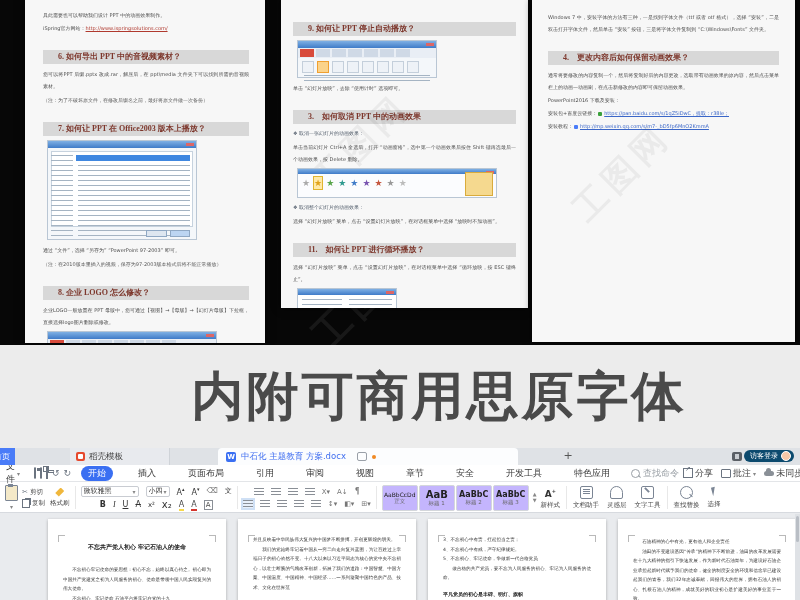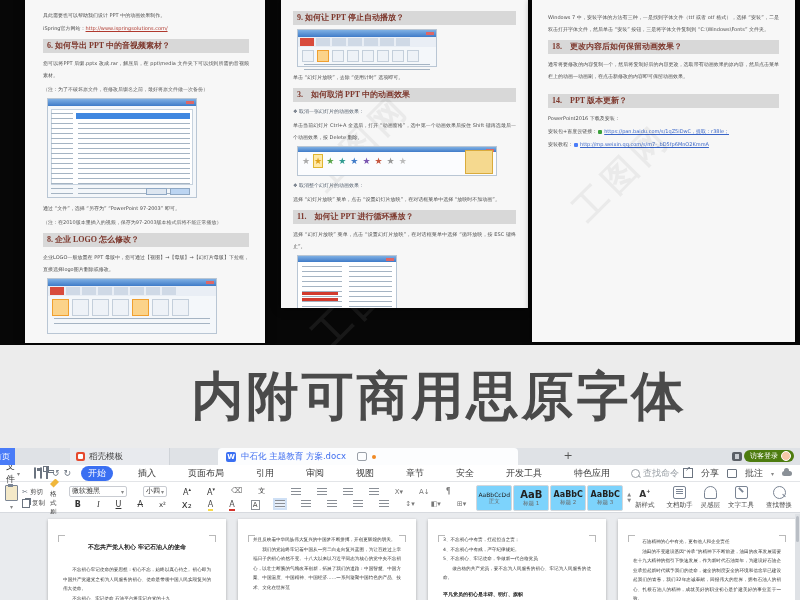--- a/index.html
+++ b/index.html
@@ -13,21 +13,21 @@
   .wm.dark{color:rgba(0,0,0,.05);font-size:34px;}
 
   .tpage{position:absolute;background:#f7f7f7;box-shadow:0 0 8px rgba(0,0,0,.65);box-sizing:border-box;overflow:hidden;}
   .tpage.pg-left{left:25px;top:0;width:240px;height:343px;padding:8px 16px 0 18px;}
   .tpage.pg-mid{left:281px;top:0;width:247px;height:308px;padding:6px 12px 0 12px;}
   .tpage.pg-right{left:532px;top:0;width:263px;height:342px;padding:10px 16px 0 16px;}
 
   .tp-body{font-size:5px;line-height:12px;color:#4e4e4e;margin:1px 0;text-align:justify;}
   .tp-note{font-size:5px;line-height:12px;color:#5a5a5a;margin:2px 0;}
   .tp-h{font-family:"Liberation Serif",serif;font-weight:bold;font-size:8px;line-height:10px;
-        color:#7d372c;background:#d8d8d8;padding:2px 4px;margin:5px 0 4px;}
+        color:#7d372c;background:#d8d8d8;padding:2px 15px;margin:16px 0 4px;}
   .tp-bullet{font-size:5px;line-height:11px;color:#55606e;margin:2px 0;}
   .redlink{color:#b0392e;text-decoration:underline;}
   .bluelink{color:#3a66c8;text-decoration:underline;}
   .ldot{display:inline-block;width:4px;height:4px;border-radius:1px;margin:0 2px -1px 1px;}
   .ldot.green{background:#3aa03a;} .ldot.blue{background:#4a7cf8;}
 
   
   .mock{position:relative;border:1px solid #b9c6d4;background:#f4f7fa;margin:3px 0 4px 4px;box-sizing:border-box;}
   .mock .tbar{height:7px;background:linear-gradient(#7fb0e4,#3f7bc8);position:relative;}
   .mock .tbar::after{content:"";position:absolute;right:2px;top:2px;width:8px;height:3px;background:#d66;}
@@ -78,21 +78,21 @@
   .tab-doc{position:absolute;left:218px;top:0;width:300px;height:17px;background:#fcfdfe;border-radius:4px 4px 0 0;
     display:flex;align-items:center;gap:5px;padding:0 8px;box-sizing:border-box;}
   .wic{width:10px;height:10px;border-radius:2px;background:#3a6ff2;color:#fff;font-size:7px;font-weight:bold;
     text-align:center;line-height:10px;}
   .tab-doc .ttl{font-size:8.5px;color:#3f6ef0;white-space:nowrap;}
   .chat-ic{width:8px;height:7px;border:1px solid #9aa0a8;border-radius:2px;margin-left:6px;}
   .dot-orange{width:4px;height:4px;border-radius:50%;background:#f08a24;}
   .tab-new{position:absolute;left:560px;top:0;width:16px;height:17px;color:#555;font-size:11px;line-height:16px;text-align:center;}
   .badge-dark{position:absolute;right:58px;top:4px;width:10px;height:9px;background:#5a5f66;border-radius:2px;}
   .badge-dark::after{content:"";position:absolute;left:3px;top:2px;width:4px;height:5px;background:#c9cdd2;}
-  .login-pill{position:absolute;right:6px;top:2px;height:12px;background:#4d7c0f;border-radius:7px;color:#fff;
+  .login-pill{position:absolute;right:6px;top:2px;height:12px;background:#0c4a6e;border-radius:7px;color:#fff;
     font-size:7px;line-height:12px;padding:0 3px 0 6px;display:flex;align-items:center;gap:3px;}
   .login-pill .ava{width:8px;height:8px;border-radius:50%;background:#f7c8a8;border:1px solid #fff;}
 
   
   .menubar{height:17px;background:#fff;border-bottom:1px solid #e3e5e8;display:flex;align-items:center;
     font-size:9px;color:#3a3a3a;padding:0 6px;box-sizing:border-box;gap:4px;}
   .mb-file{display:flex;align-items:center;gap:2px;}
   .caret{font-size:6px;color:#888;}
   .vsep{width:1px;height:10px;background:#e2e2e2;margin:0 3px;}
   .qico{width:10px;height:10px;position:relative;display:inline-block;}
@@ -104,54 +104,54 @@
   .qico.preview::after{content:"";position:absolute;left:1px;top:2px;width:6px;height:4px;
     background:repeating-linear-gradient(to bottom,#6b7480 0 1px,transparent 1px 2px);}
   .arrowtxt{font-size:9px;color:#6b7480;}
   .rtabs{display:flex;align-items:center;gap:18px;margin-left:6px;}
   .rtab{padding:1px 7px;white-space:nowrap;color:#3a3a3a;}
   .rtab:first-of-type{background:#3a6ff2;color:#fff;border-radius:9px;}
   .search-cmd{display:flex;align-items:center;gap:3px;color:#9aa0a6;margin-left:10px;white-space:nowrap;}
   .mag{width:7px;height:7px;border:1px solid #9aa0a6;border-radius:50%;position:relative;display:inline-block;}
   .mag::after{content:"";position:absolute;left:6px;top:6px;width:3px;height:1px;background:#9aa0a6;transform:rotate(45deg);}
   .mb-right{margin-left:auto;display:flex;align-items:center;gap:8px;color:#444;white-space:nowrap;}
-  .mb-right .itm{display:flex;align-items:center;gap:8px;}
+  .mb-right .itm{display:flex;align-items:center;gap:2px;}
   .shr-ic{width:8px;height:8px;border:1px solid #6b7480;position:relative;}
   .shr-ic::after{content:"↗";position:absolute;left:1px;top:-4px;font-size:7px;color:#6b7480;}
   .cmt-ic{width:8px;height:7px;border:1px solid #6b7480;border-radius:1px;}
   .cloud-ic{width:10px;height:5px;background:#8a9097;border-radius:4px;position:relative;}
   .cloud-ic::before{content:"";position:absolute;left:2px;top:-3px;width:5px;height:5px;border-radius:50%;background:#8a9097;}
 
   
   .toolbar{height:31px;background:#fff;border-bottom:1px solid #d7dadf;display:flex;align-items:stretch;
     font-size:6.5px;color:#4a4a4a;padding:1px 4px 0 2px;box-sizing:border-box;}
   .tgrp{display:flex;align-items:center;padding:0 3px;}
   .tsep{width:1px;background:#e8e8e8;margin:3px 2px;}
   .stackcol{display:flex;flex-direction:column;justify-content:center;gap:2px;}
   .paste-ic{width:11px;height:14px;border:1px solid #7b8594;border-radius:1px;position:relative;background:#f4e9c8;}
   .paste-ic::after{content:"";position:absolute;left:2px;top:-2px;width:5px;height:3px;background:#7b8594;}
   .minilbl{display:flex;align-items:center;gap:2px;white-space:nowrap;}
   .scis{color:#6b7480;font-size:7px;}
   .copy-ic{width:6px;height:7px;border:1px solid #6b7480;box-shadow:2px -2px 0 -1px #6b7480;display:inline-block;}
   .brush-ic{width:9px;height:9px;background:#f0b73c;clip-path:polygon(0 60%,60% 0,100% 40%,40% 100%);}
   .two-rows{display:flex;flex-direction:column;justify-content:center;gap:2px;}
-  .rowline{display:flex;align-items:center;gap:16px;}
+  .rowline{display:flex;align-items:center;gap:7px;}
   .combo{border:1px solid #c9ccd2;border-radius:2px;background:#fff;display:flex;align-items:center;
     justify-content:space-between;padding:0 2px;height:11px;box-sizing:border-box;color:#333;}
   .combo .cv{font-size:7px;white-space:nowrap;overflow:hidden;}
   .fmt{font-size:8px;color:#333;line-height:10px;}
   .fmt.b{font-weight:bold;} .fmt.i{font-style:italic;font-family:"Liberation Serif",serif;}
   .fmt.u{text-decoration:underline;}
   .ubar{display:inline-block;font-size:8px;line-height:9px;border-bottom:2px solid #f7d84b;}
   .ubar.red{border-bottom-color:#d4342c;}
   .boxa{display:inline-block;font-size:7px;border:1px solid #8a8f96;line-height:8px;padding:0 1px;}
   .tbico{width:10px;height:8px;background:repeating-linear-gradient(to bottom,#8a8f96 0 1px,transparent 1px 3px);display:inline-block;}
   .tbico.sel{outline:2px solid #cfe0f5;background-color:#e8f0fb;}
   .stylebox{width:34px;height:24px;border:1px solid #d4d7db;border-radius:2px;display:flex;flex-direction:column;
-    align-items:center;justify-content:center;background:#7dd3fc;margin-right:1px;}
+    align-items:center;justify-content:center;background:#c4b5fd;margin-right:1px;}
   .stylebox .smp{font-size:6px;color:#222;white-space:nowrap;}
   .stylebox:nth-of-type(2) .smp{font-size:10px;font-weight:bold;}
   .stylebox:nth-of-type(3) .smp,.stylebox:nth-of-type(4) .smp{font-size:8px;font-weight:bold;}
   .stylebox .lb{font-size:5.5px;color:#666;}
   .scrollcol{display:flex;flex-direction:column;justify-content:center;gap:1px;color:#888;font-size:5px;line-height:5px;}
   .bigbtn{display:flex;flex-direction:column;align-items:center;justify-content:center;gap:2px;padding:0 4px;white-space:nowrap;}
   .bigbtn .bic{width:11px;height:11px;border:1px solid #7b8594;border-radius:2px;position:relative;}
   .bigbtn .bic.doc::after{content:"";position:absolute;left:2px;top:2px;right:2px;height:5px;
      background:repeating-linear-gradient(to bottom,#7b8594 0 1px,transparent 1px 2px);}
   .bigbtn .bic.lamp{border-radius:50% 50% 2px 2px;}
@@ -188,20 +188,21 @@
     <span class="wm light" style="left:300px;top:270px;">工图网</span>
 
     <div class="tpage pg-left">
       <div class="tp-body">具此需要也可以帮助我们设计 PPT 中的动画效果制作。</div>
       <div class="tp-body">
         <span>iSpring官方网站：</span><span class="redlink">http://www.ispringsolutions.com/</span>
       </div>
       <div class="tp-h">6. 如何导出 PPT 中的音视频素材？</div>
       <div class="tp-body">您可以将PPT 后缀.pptx 改成.rar，解压后，在 ppt\media 文件夹下可以找到所需的音视频素材。</div>
       <div class="tp-note">（注：为了不破坏原文件，在修改后缀名之前，最好将原文件做一次备份）</div>
+      <div class="tp-h">7. 如何让 PPT 在 Office2003 版本上播放？</div>
       <div class="mock mock-dialog-list">
         <div class="tbar"></div>
         <div class="body"></div>
         <div class="leftcol lines"></div>
         <div class="sel"></div>
         <div class="mainlines lines"></div>
         <div class="btns">
             <i></i>
             <i style="background:#bcd5f2;"></i>
           </div>
@@ -292,23 +293,22 @@
         </div>
         <div class="red1"></div>
           <div class="red2"></div>
       </div>
 
     </div>
 
     <div class="tpage pg-right">
       <span class="wm dark" style="left:30px;top:150px;">工图网</span>
       <div class="tp-body">Windows 7 中，安装字体的方法有三种，一是找到字体文件（ttf 或者 otf 格式），选择 “安装”，二是双击打开字体文件，然后单击 “安装” 按钮，三是将字体文件复制到 “C:\Windows\Fonts” 文件夹。</div>
-      <div class="tp-h">18.　更改内容后如何保留动画效果？</div>
+      <div class="tp-h">4.　更改内容后如何保留动画效果？</div>
       <div class="tp-body">通常将要修改的内容复制一个，然后将复制好后的内容更改，选取带有动画效果的原内容，然后点击菜单栏上的动画—动画刷，在点击新修改的内容即可保留动画效果。</div>
-      <div class="tp-h" style="margin-top:12px;">14.　PPT 版本更新？</div>
       <div class="tp-body">PowerPoint2016 下载及安装：</div>
       <div class="tp-body">
         <span>安装包+百度云链接：</span><span class="ldot green"></span><span class="bluelink">https://pan.baidu.com/s/1qZ5iDwC，提取：r38le；</span>
       </div>
       <div class="tp-body">
         <span>安装教程：</span><span class="ldot blue"></span><span class="bluelink">http://mp.weixin.qq.com/s/m7-_bD5fp6MnO2KmmA</span>
       </div>
     </div>
   </div>
 

